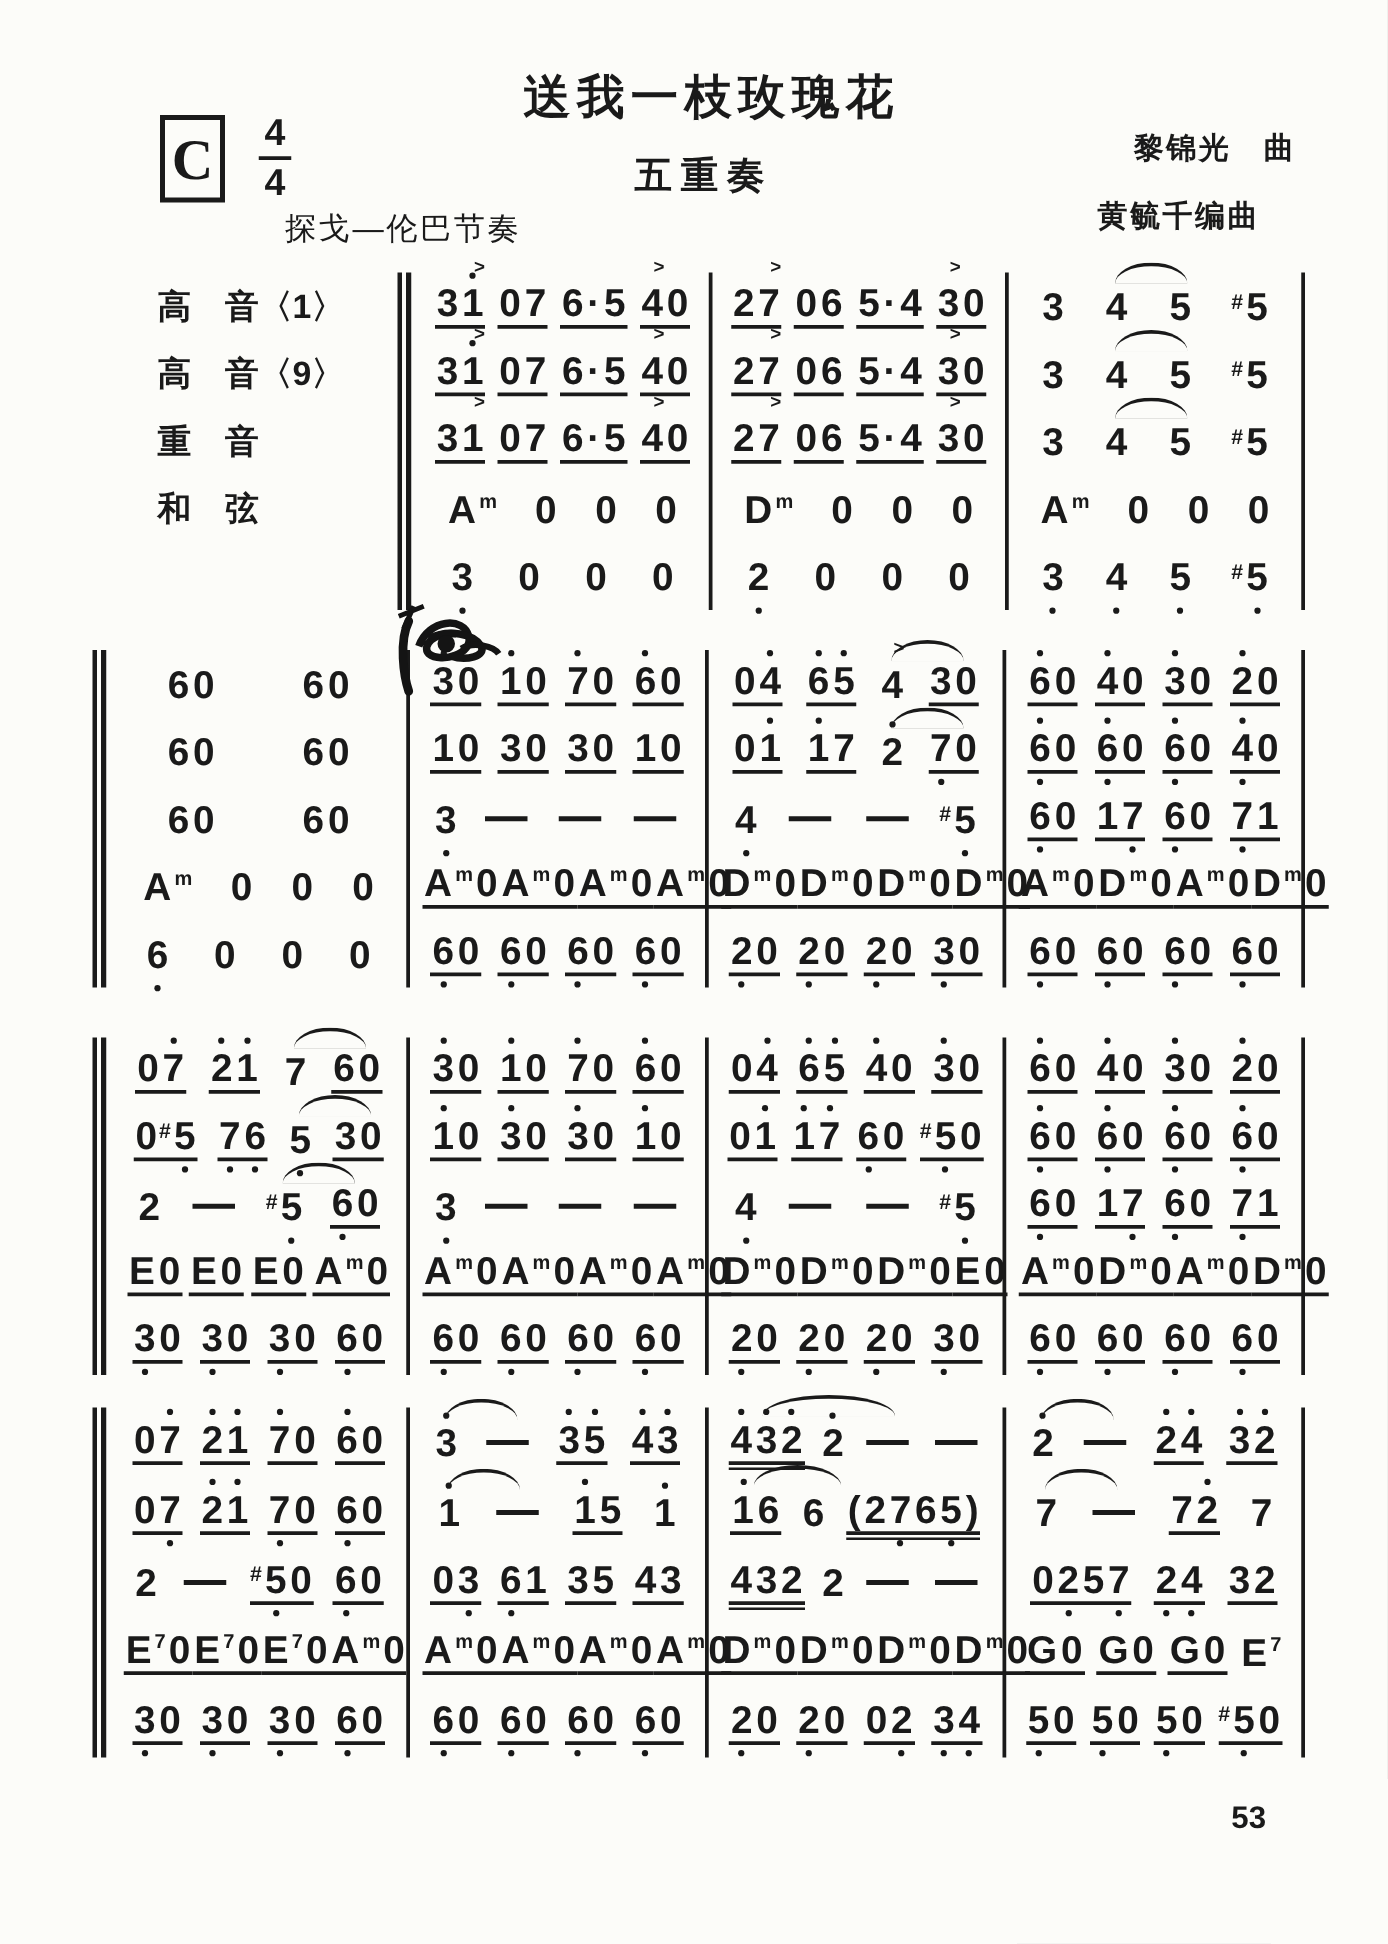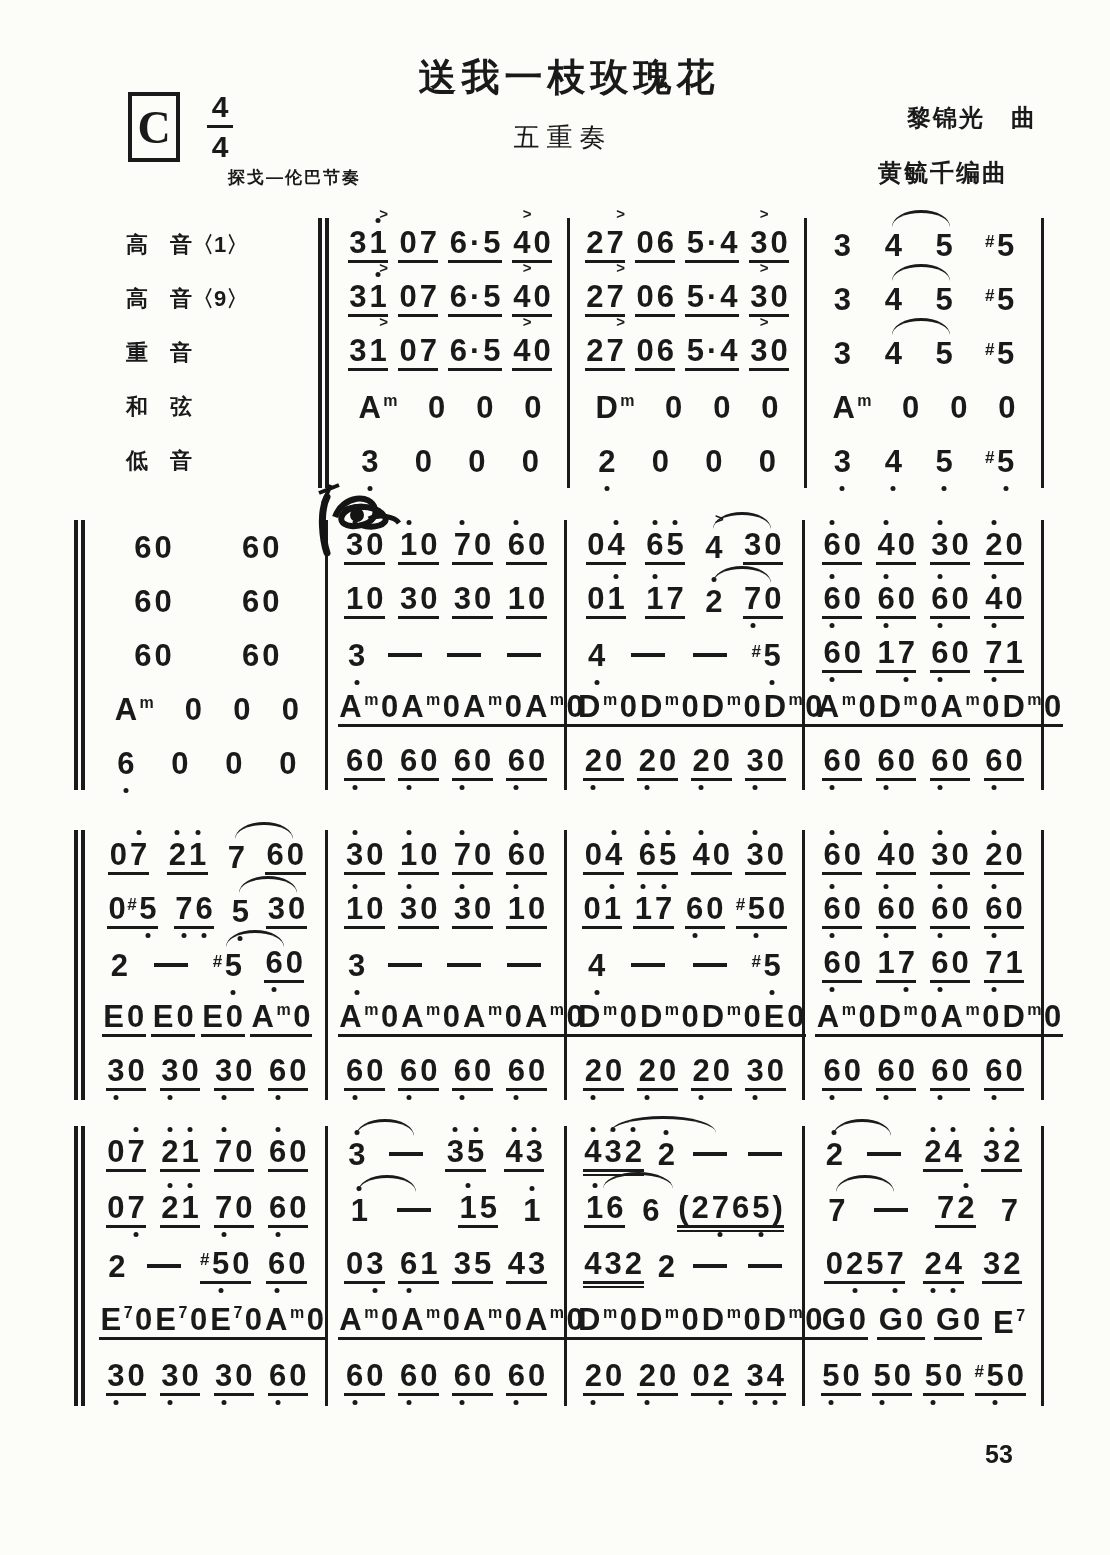--- a/index.html
+++ b/index.html
@@ -8,33 +8,33 @@
   
   .keybox{position:absolute;left:128px;top:92px;width:44px;height:62px;border:4px solid #1a1a1a;
           display:flex;align-items:center;justify-content:center;
           font-family:"Liberation Serif",serif;font-size:46px;font-weight:700;}
   .ts{position:absolute;left:202px;top:90px;width:36px;text-align:center;font-weight:700;font-size:30px;line-height:1.1;}
   .ts .tsn{display:inline-block;border-bottom:3px solid #1a1a1a;padding:0 5px 2px;}
   .ts .tsd{display:block;padding-top:2px;}
   .title{position:absolute;left:0;right:0;top:52px;text-align:center;
          font-size:38px;font-weight:700;letter-spacing:5px;padding-left:28px;}
   .subtitle{position:absolute;left:16px;right:0;top:120px;text-align:center;
-            font-size:26px;font-weight:400;letter-spacing:7px;}
-  .tempo{position:absolute;left:228px;top:166px;font-size:17px;font-weight:700;letter-spacing:2px;}
+            font-size:30px;font-weight:700;letter-spacing:7px;}
+  .tempo{position:absolute;left:228px;top:166px;font-size:25px;font-weight:400;letter-spacing:2px;}
   .credit1{position:absolute;left:878px;top:102px;font-size:24px;font-weight:700;letter-spacing:2px;margin-left:29px;}
   .credit2{position:absolute;left:878px;top:157px;font-size:24px;font-weight:700;letter-spacing:2px;}
   .pagenum{position:absolute;left:985px;top:1440px;font-size:25px;font-weight:700;}
   
   .system{position:absolute;display:flex;align-items:stretch;}
   .sys0{top:218px;left:126px;width:918px;}
   .sys1{top:520px;left:74px;width:970px;}
   .sys2{top:830px;left:74px;width:970px;}
   .sys3{top:1126px;left:74px;width:970px;}
   .plabels{width:192px;display:flex;flex-direction:column;}
-  .plabel{height:54px;display:flex;align-items:center;font-size:22px;font-weight:700;}
+  .plabel{height:54px;display:flex;align-items:center;font-size:27px;font-weight:700;}
   .dbar{width:11px;background:linear-gradient(90deg,#1a1a1a 0 4px,transparent 4px 7px,#1a1a1a 7px 11px);margin-right:4px;}
   .endbar{width:3px;background:#1a1a1a;}
   .measure{flex:1;display:flex;flex-direction:column;min-width:0;}
   .measure + .measure{border-left:3px solid #1a1a1a;}
   .mrow{height:54px;display:flex;align-items:center;justify-content:space-around;padding:0 10px;}
   .sys3 .mrow{height:56px;}
   
   .grp{position:relative;display:inline-flex;align-items:baseline;
        font-size:31px;font-weight:700;line-height:1;white-space:nowrap;}
   .grp.u{border-bottom:3px solid #1a1a1a;padding-bottom:2px;}
@@ -75,21 +75,20 @@
 
   <div class="credit2">黄毓千编曲</div>
 
   <div id="score">
       <div class="system sys0">
         <div class="plabels">
           <div class="plabel">高　音〈1〉</div>
           <div class="plabel">高　音〈9〉</div>
           <div class="plabel">重　音</div>
           <div class="plabel">和　弦</div>
-          <div class="plabel">低　音</div>
         </div>
         <div class="dbar"></div>
         <div class="measure">
           <div class="mrow">
             <span class="grp u">
               <span class="ch">3</span>
               <span class="ch">1<i class="mk du"></i><i class="mk ac">&gt;</i></span>
             </span>
             <span class="grp u">
               <span class="ch">0</span>

